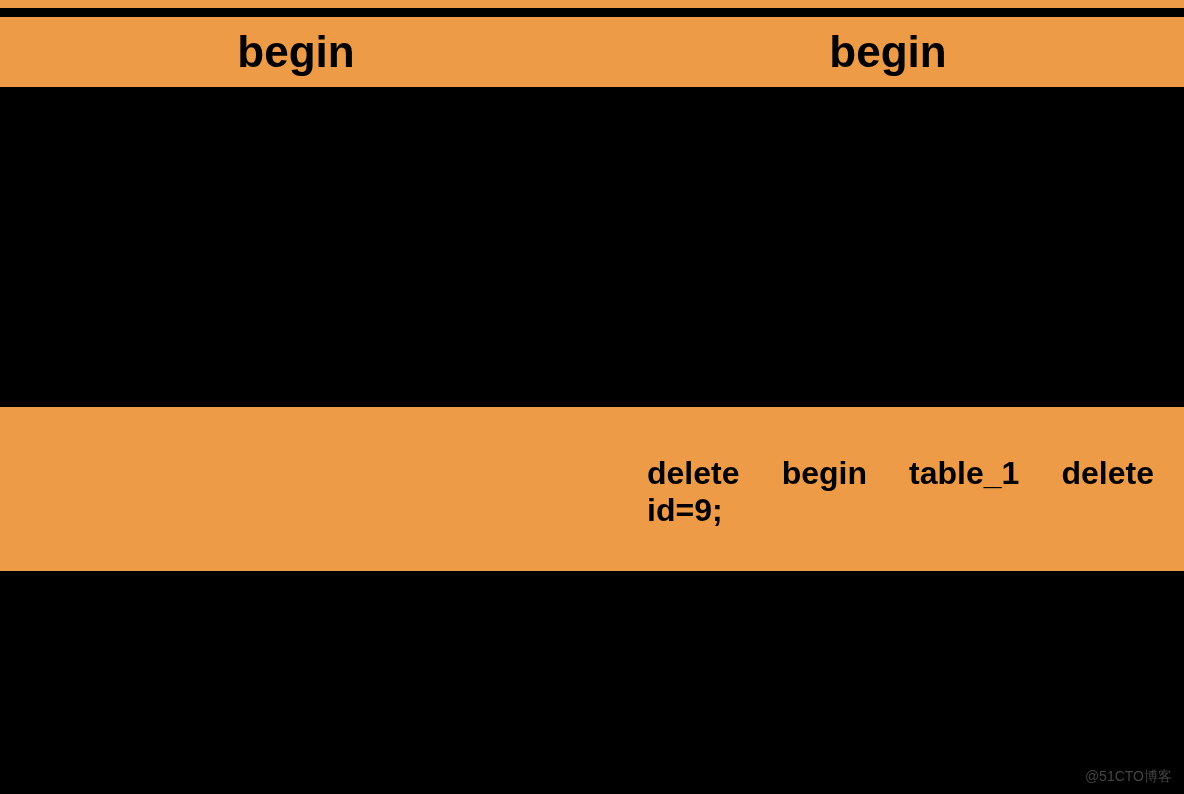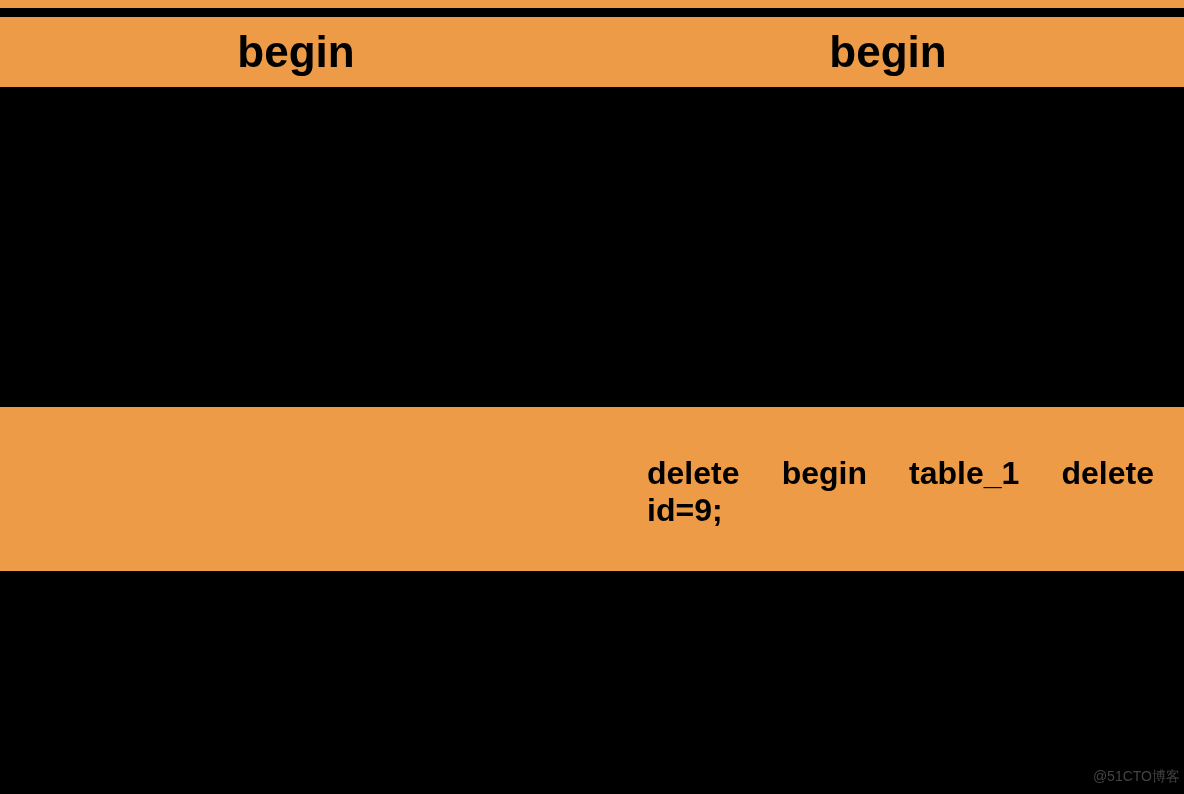--- a/index.html
+++ b/index.html
@@ -92,21 +92,21 @@
       display: flex;
       justify-content: space-between;
       width: 100%;
     }
     .delete-row1 span {
       display: inline-block;
     }
     .watermark {
       position: absolute;
       bottom: 8px;
-      right: 4px;
+      right: 12px;
       color: #444;
       font-size: 14px;
       font-weight: normal;
     }
   </style>
 </head>
 <body>
 
 <table class="table-container">
   <tbody>

